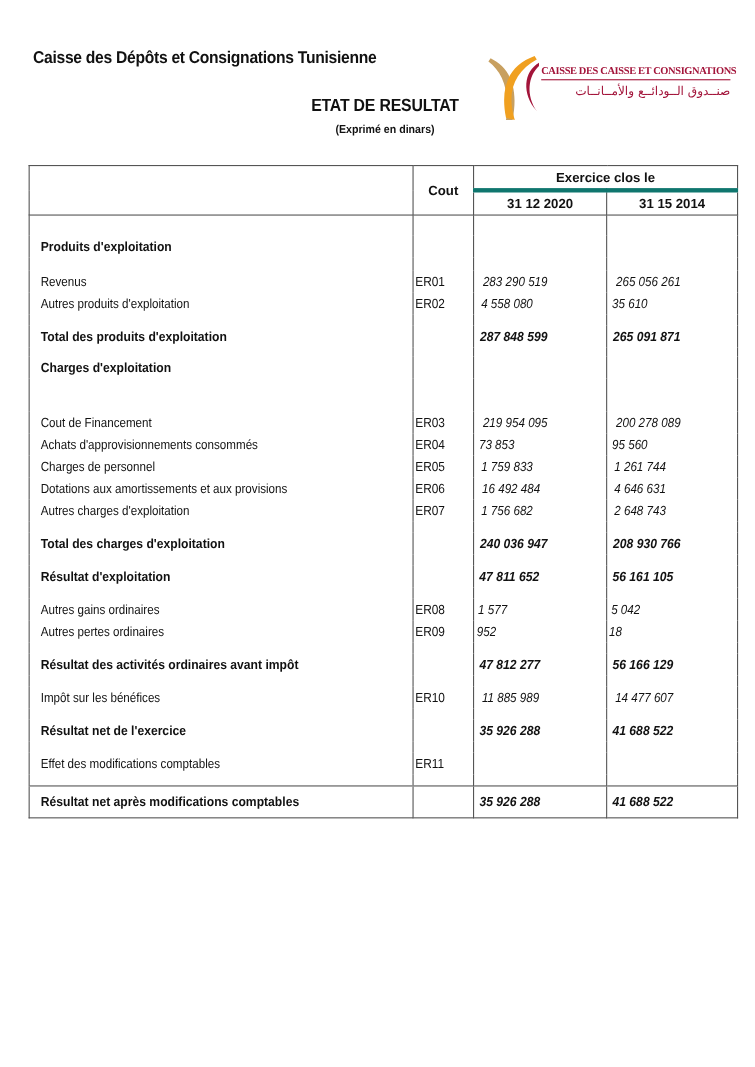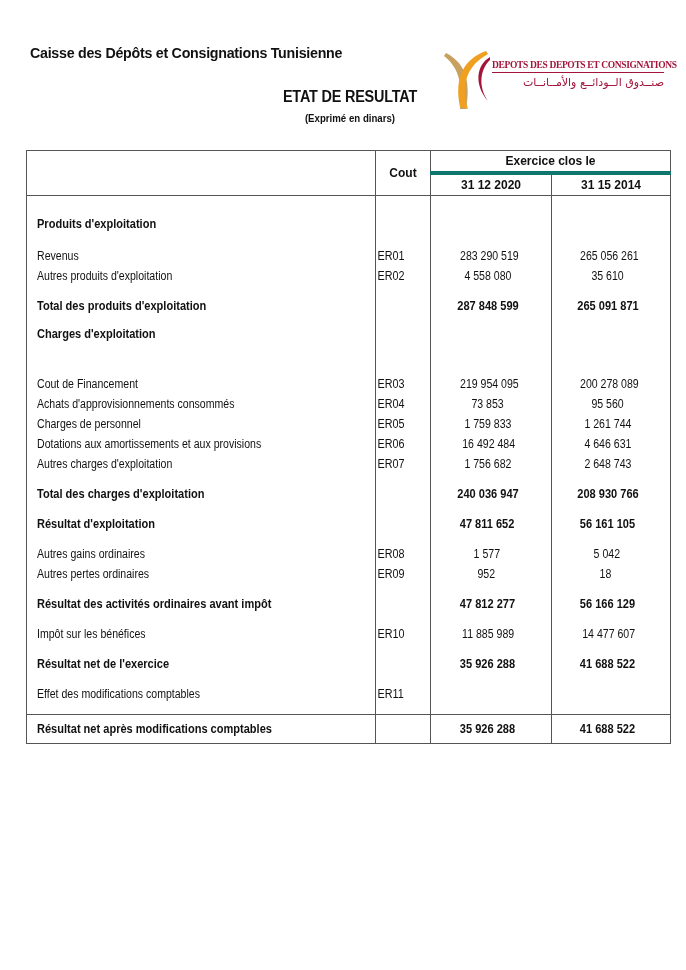--- a/index.html
+++ b/index.html
@@ -49,21 +49,21 @@
   col.c-y1    { width: 121px; }
   col.c-y2    { width: 119px; }
 
   .hdr th { font-weight: bold; font-size: 12.5px; text-align: center; }
   .hdr-top th { border-top: 1px solid #555; height: 19px; line-height: 17px; }
   .hdr-top th.h-period { border-bottom: 4px solid #0f766e; }
   .hdr-bot th { border-bottom: 1px solid #555; height: 19px; line-height: 17px; }
   th.h-note { vertical-align: middle; }
 
   .lbl { padding-left: 10px !important; }
-  .num { text-align: center; padding-right: 12px !important; }
+  .num { text-align: left; padding-right: 12px !important; font-style: italic; }
   .note { font-weight: bold; }
   .row-item td { font-weight: normal; }
   .row-item td.lbl span, .row-item td.num span { display: inline-block; transform: scaleX(0.88); }
   .row-item td.lbl span { transform-origin: left center; }
   .row-item td.num span { transform-origin: right center; }
   .row-bold td { font-weight: bold; font-size: 12.5px; }
   .row-bold td.lbl span, .row-bold td.num span { display: inline-block; transform: scaleX(0.92); }
   .row-bold td.lbl span { transform-origin: left center; }
   .row-bold td.num span { transform-origin: right center; }
   .note span { display: inline-block; transform: scaleX(0.9); }
@@ -73,21 +73,21 @@
 <body>
 
 <div class="org-name">Caisse des Dépôts et Consignations Tunisienne</div>
 
 <div class="logo">
   <svg width="50" height="65" viewBox="0 0 50 65">
     <path d="M4 6 C 20 14, 30 30, 24 62 L 18 62 C 22 34, 14 18, 2 9 Z" fill="#c8a060"></path>
     <path d="M44 4 C 22 12, 12 30, 18 60 L 26 62 C 18 36, 26 18, 46 7 Z" fill="#f0a020"></path>
     <path d="M48 10 C 34 18, 32 38, 46 54 C 36 40, 38 22, 48 13 Z" fill="#a3143a"></path>
   </svg>
-  <div class="logo-fr">DEPOTS DES DEPOTS ET CONSIGNATIONS</div>
+  <div class="logo-fr">CAISSE DES CAISSE ET CONSIGNATIONS</div>
   <div class="logo-ar">صنــدوق الــودائــع والأمــانــات</div>
 </div>
 
 <div class="doc-title">ETAT DE RESULTAT</div>
 <div class="doc-subtitle">(Exprimé en dinars)</div>
 
 <table class="statement">
   <colgroup>
     <col class="c-label">
       <col class="c-note">

